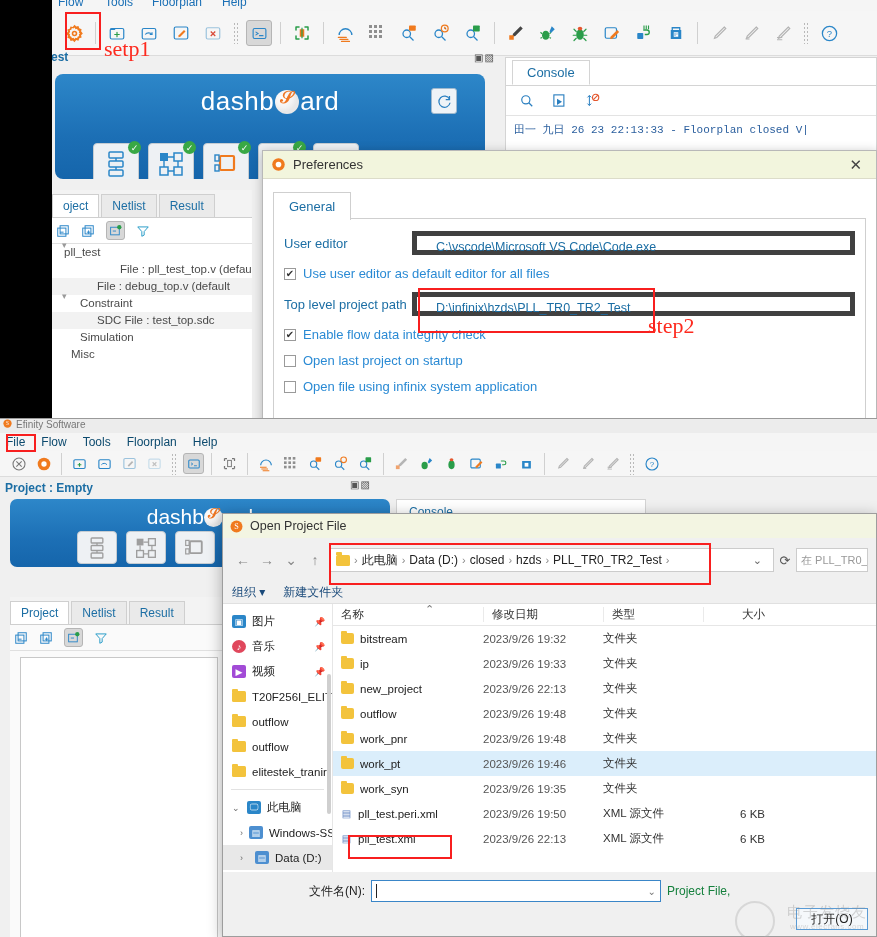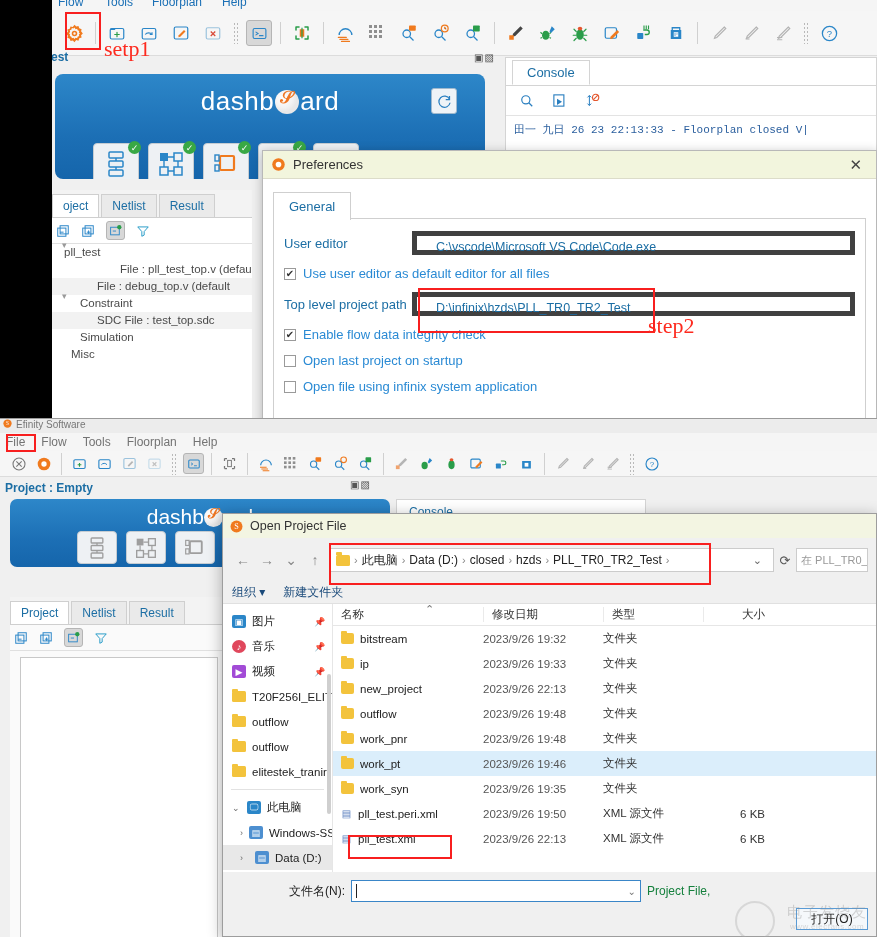--- a/index.html
+++ b/index.html
@@ -99,21 +99,21 @@
   
   .redbox { position:absolute; border:2.5px solid #f81f1f; z-index:200; pointer-events:none; }
   .redtext { position:absolute; color:#fd2a1f; font-size:22px; z-index:200; font-family:Liberation Serif, serif; }
 
   
   .win-bot { position:absolute; left:0; top:418px; width:877px; height:519px; background:#f0f0f0;
       border-top:1px solid #9a9a9a; overflow:hidden; z-index:70; }
   .bot-titlebar { height:14px; background:#ececec; display:flex; align-items:flex-start; padding-left:3px; gap:4px; }
   .bot-titlebar .tt { font-size:10px; color:#777; }
   .bot-menubar { height:18px; background:#f5f5f5; display:flex; align-items:center; padding-left:6px; gap:16px; }
-  .bot-menubar .mi { font-size:12px; color:#737373; }
+  .bot-menubar .mi { font-size:12px; color:#0c4a6e; }
   .bot-toolbar { height:26px; background:#f6f6f6; border-bottom:1px solid #dcdcdc;
       display:flex; align-items:center; }
   .bt-ico { width:21px; height:21px; margin:0 2px; display:flex; align-items:center; justify-content:center;
       font-size:13px; }
   .bot-proj { font-size:12px; color:#1c6ea4; font-weight:bold; padding:4px 0 0 5px; }
 
   .dash2 { position:absolute; left:10px; top:80px; width:380px; height:68px;
       background:linear-gradient(180deg,#2d87c9 0%,#1c6fb5 60%,#1565ab 100%); border-radius:7px; }
   .dash2-title { position:absolute; left:0; right:0; top:6px; text-align:center; font-size:21px; color:#fff; }
   .dash2-title .logo-e { display:inline-block; width:19px; height:19px; border-radius:50%;
@@ -168,21 +168,21 @@
   .c-date { width:120px; }
   .c-type { width:100px; }
   .c-size { width:70px; text-align:right; padding-right:8px; }
   .frow-item { height:25px; display:flex; align-items:center; font-size:11.5px; color:#222; }
   .frow-item.sel { background:#dbeefb; }
   .fn { width:150px; display:flex; align-items:center; gap:6px; padding-left:8px; }
   .fd { width:120px; color:#555; }
   .ft { width:100px; color:#333; }
   .fs { width:70px; text-align:right; padding-right:8px; color:#333; }
 
-  .ofd-bottom { height:62px; background:#f0f0f0; position:relative; }
+  .ofd-bottom { height:62px; background:#f0f0f0; position:relative;margin-left:20px; }
   .fn-row { display:flex; align-items:center; padding:8px 0 0 66px; gap:6px; }
   .fn-label { font-size:12px; color:#222; }
   .fn-input { width:290px; height:22px; border:1px solid #3a86c8; background:#fff; position:relative;
       display:flex; align-items:center; padding:0 4px; }
   .fn-caret { width:1px; height:14px; background:#222; }
   .fn-drop { margin-left:auto; color:#777; font-size:10px; }
   .ftype { font-size:12px; color:#15803d; white-space:nowrap; }
   .openbtn { position:absolute; right:8px; bottom:4px; width:72px; height:22px; border:1px solid #5a9bd5;
       background:#f5f8fb; font-size:12px; color:#222; display:flex; align-items:center; justify-content:center; }
 

